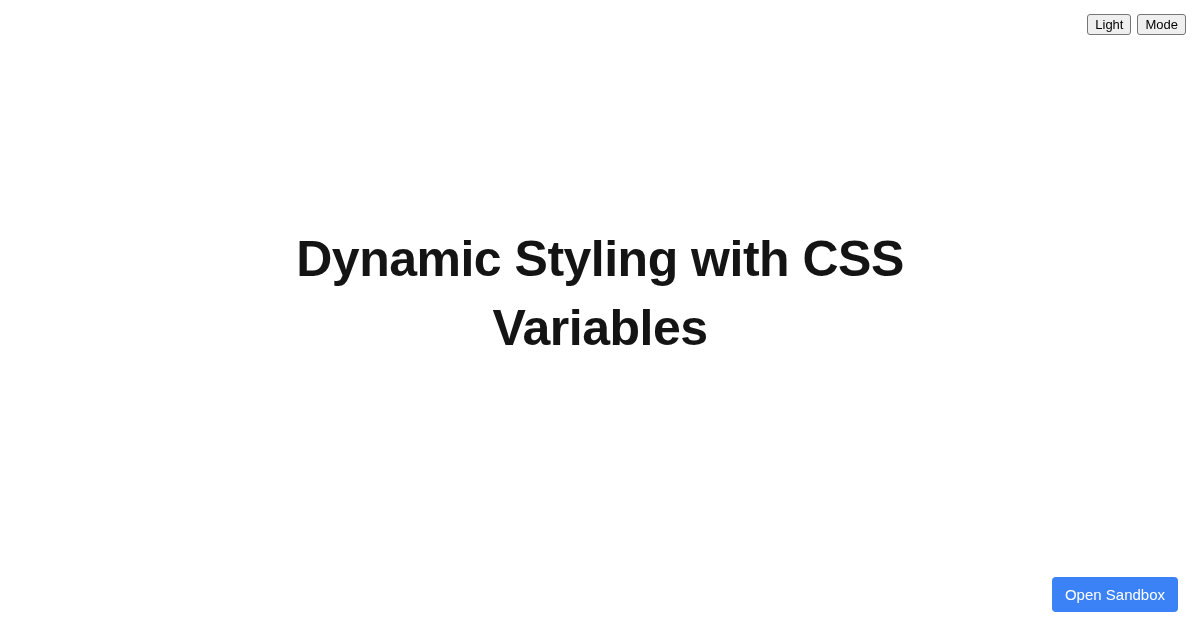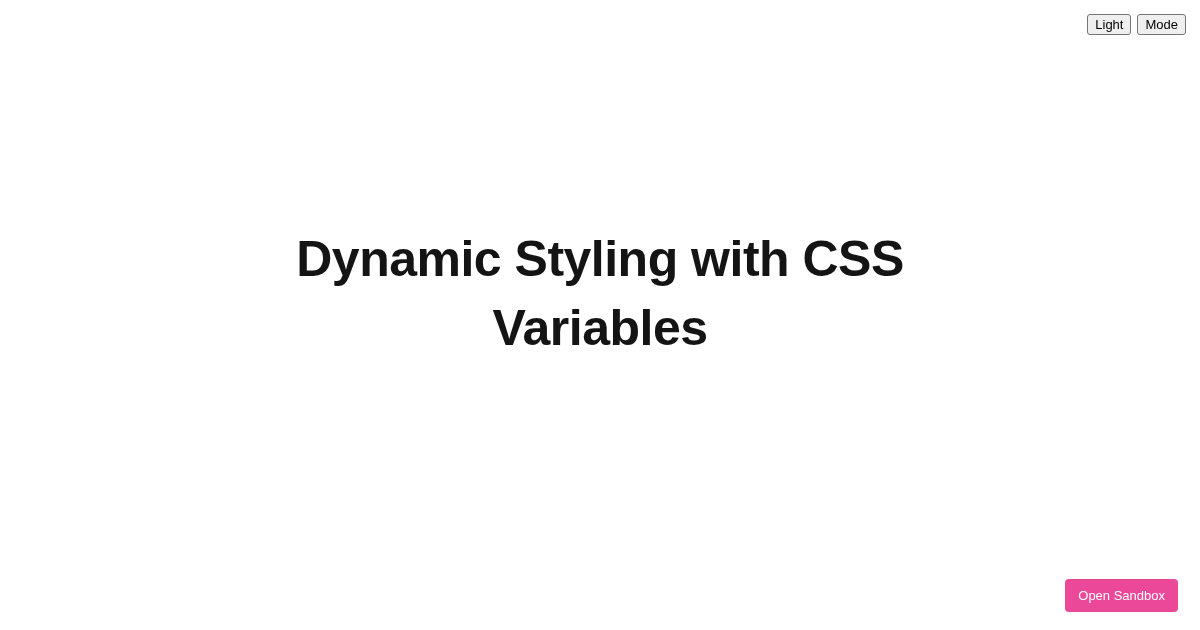--- a/index.html
+++ b/index.html
@@ -53,23 +53,23 @@
     .subtitle {
       font-size: 28px;
       font-weight: 700;
       color: #141414;
       letter-spacing: -0.2px;
     }
     .sandbox-btn {
       position: absolute;
       bottom: 18px;
       right: 22px;
-      background: #ec4899;
+      background: #3b82f6;
       color: #ffffff;
-      font-size: 13px;
+      font-size: 15px;
       padding: 9px 13px;
       border-radius: 4px;
       border: none;
       cursor: pointer;
       font-family: inherit;
     }
   </style>
 </head>
 <body>
 

